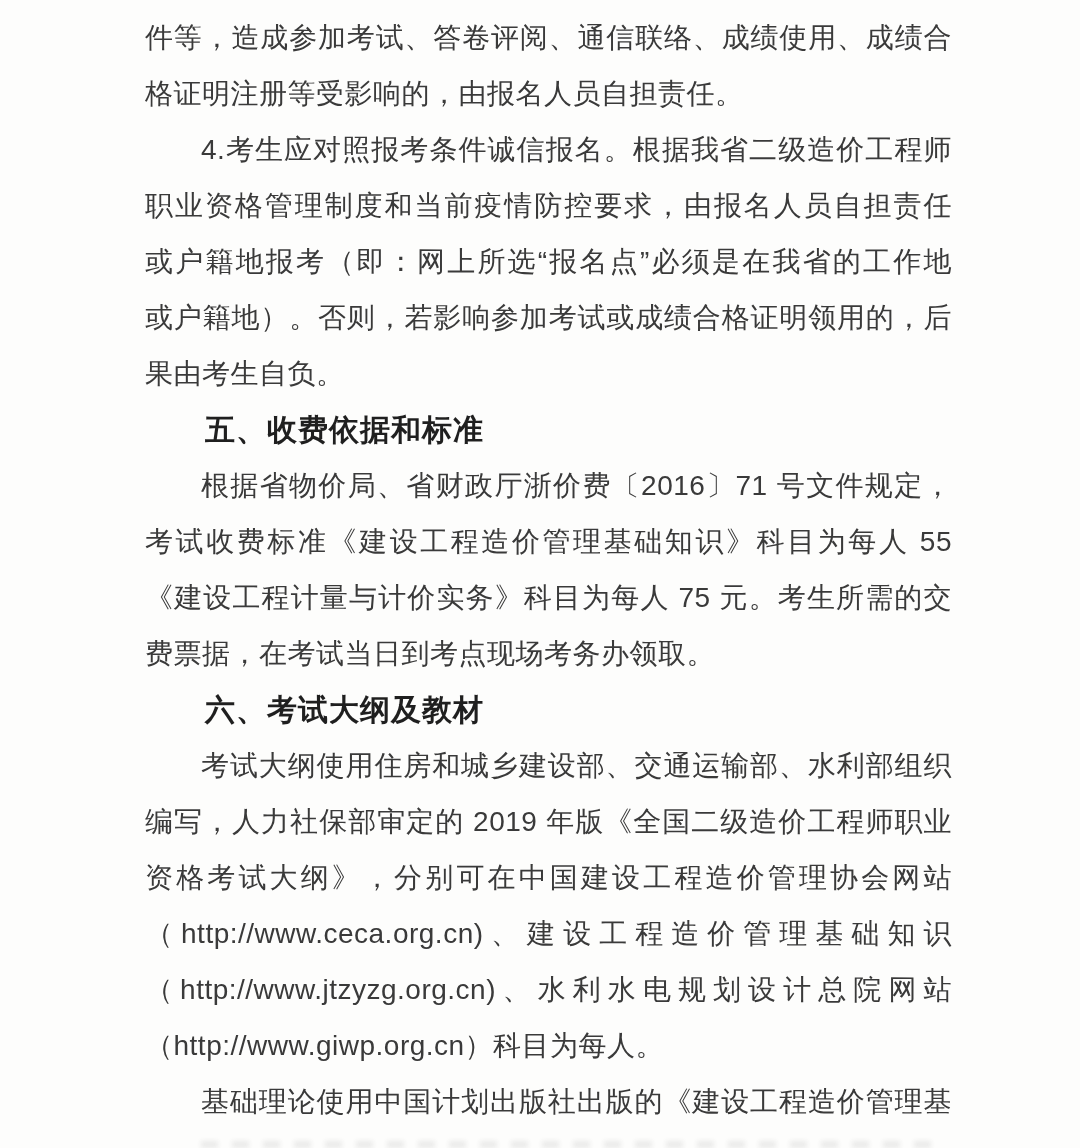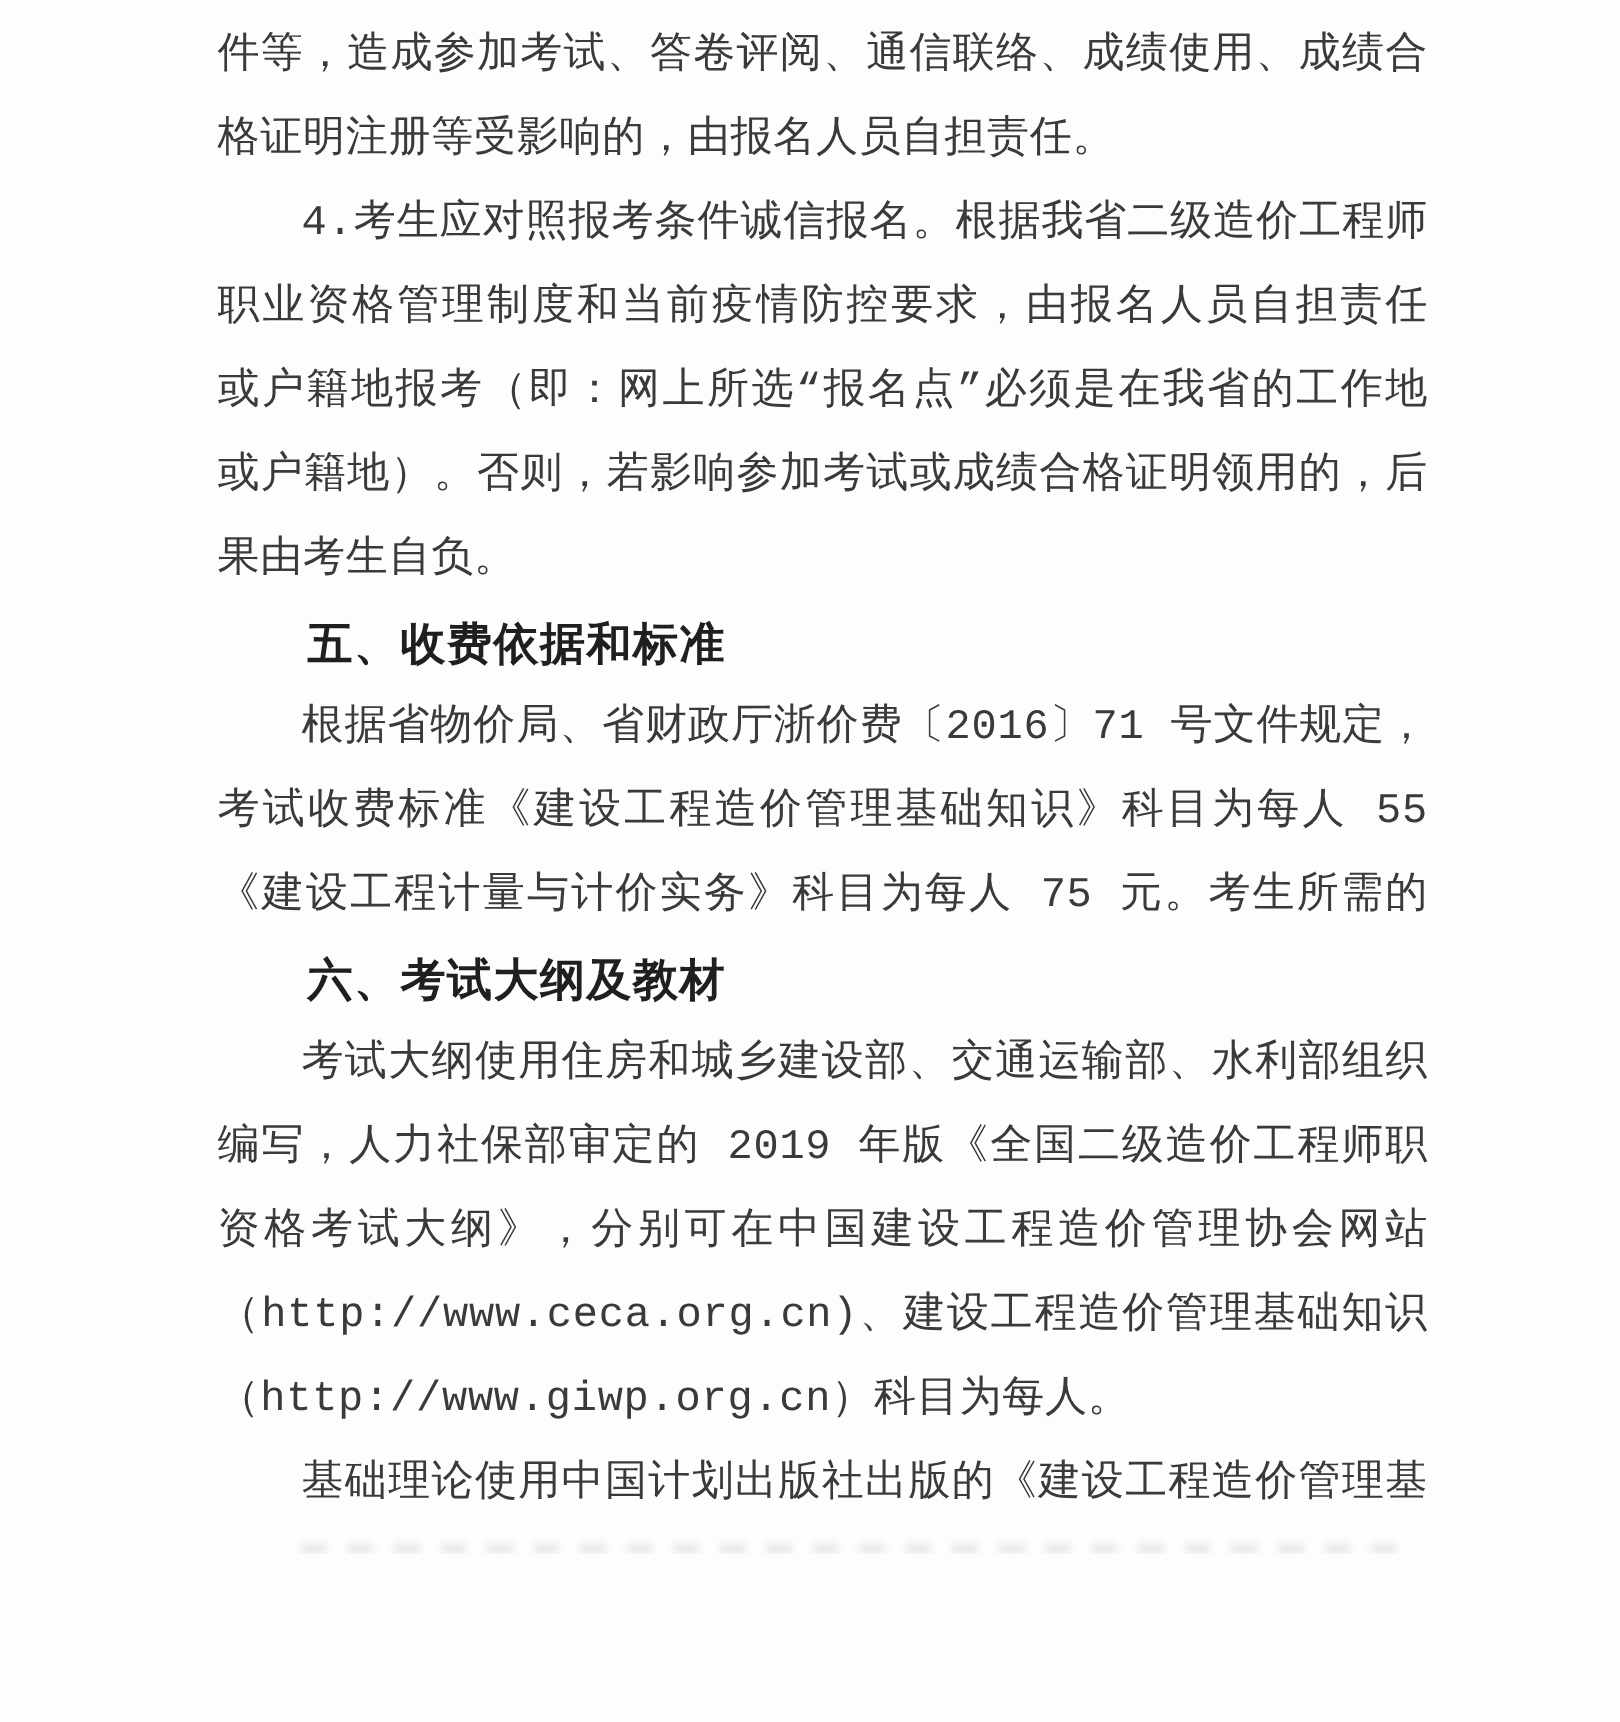--- a/index.html
+++ b/index.html
@@ -26,21 +26,21 @@
   }
   .line {
     height: 56px;
     line-height: 56px;
     font-size: 28px;
     color: var(--body-color, #3a3a3a);
     white-space: normal;
     overflow: hidden;
   }
   .line.body {
-    font-family: Liberation Mono, monospace;
+    font-family: Liberation Sans, sans-serif;
     letter-spacing: 0.5px;
   }
   .line.heading {
     font-family: Liberation Sans, sans-serif;
     font-weight: 700;
     font-size: 30px;
     color: var(--heading-color, #1f1f1f);
     letter-spacing: 1px;
   }
   .line.justify {
@@ -80,25 +80,27 @@
       <div class="line body">格证明注册等受影响的，由报名人员自担责任。</div>
       <div class="line body justify indent">4.考生应对照报考条件诚信报名。根据我省二级造价工程师</div>
       <div class="line body justify">职业资格管理制度和当前疫情防控要求，由报名人员自担责任</div>
       <div class="line body justify">或户籍地报考（即：网上所选“报名点”必须是在我省的工作地</div>
       <div class="line body justify">或户籍地）。否则，若影响参加考试或成绩合格证明领用的，后</div>
       <div class="line body">果由考生自负。</div>
       <div class="line heading indent">五、收费依据和标准</div>
       <div class="line body justify indent">根据省物价局、省财政厅浙价费〔2016〕71 号文件规定，</div>
       <div class="line body justify">考试收费标准《建设工程造价管理基础知识》科目为每人 55 元，</div>
       <div class="line body justify">《建设工程计量与计价实务》科目为每人 75 元。考生所需的交</div>
+      <div class="line body">费票据，在考试当日到考点现场考务办领取。</div>
       <div class="line heading indent">六、考试大纲及教材</div>
       <div class="line body justify indent">考试大纲使用住房和城乡建设部、交通运输部、水利部组织</div>
       <div class="line body justify">编写，人力社保部审定的 2019 年版《全国二级造价工程师职业</div>
       <div class="line body justify">资格考试大纲》，分别可在中国建设工程造价管理协会网站</div>
       <div class="line body justify">（http://www.ceca.org.cn)、建设工程造价管理基础知识</div>
+      <div class="line body justify">（http://www.jtzyzg.org.cn)、水利水电规划设计总院网站</div>
       <div class="line body">（http://www.giwp.org.cn）科目为每人。</div>
       <div class="line body justify indent">基础理论使用中国计划出版社出版的《建设工程造价管理基</div>
       <div class="cutoff">
         <div class="smudge"></div>
       </div>
     </div>
   <div></div>
 </div>
 
 </body></html>

